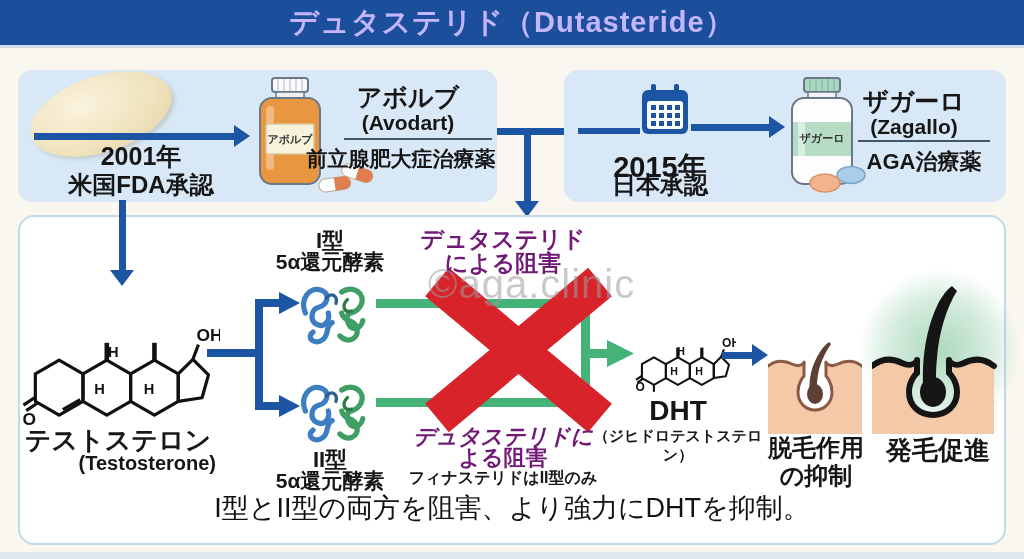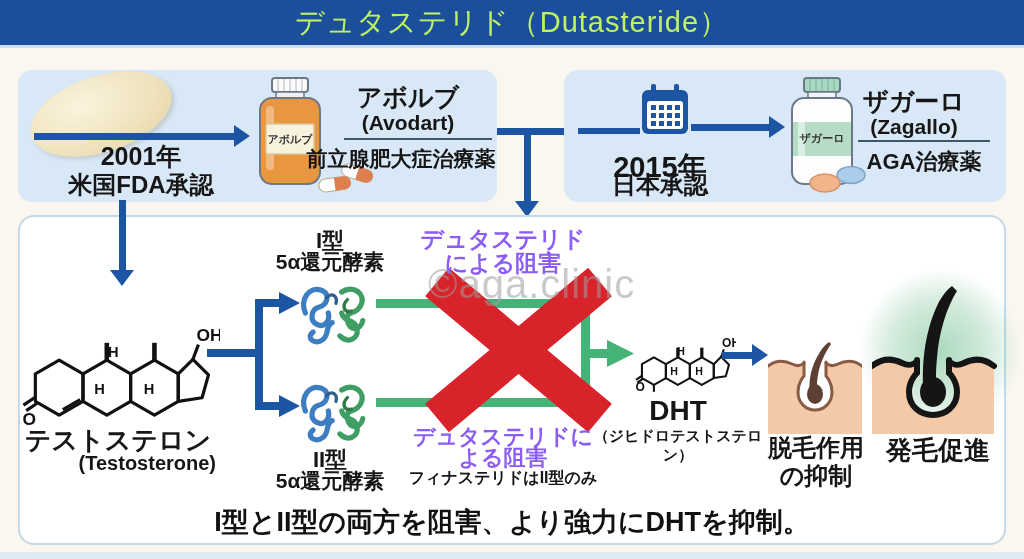--- a/index.html
+++ b/index.html
@@ -3,21 +3,21 @@
 <meta charset="utf-8">
 <style>
   * { margin:0; padding:0; box-sizing:border-box; }
   html,body { width:1024px; height:559px; }
   body { font-family:"Liberation Sans","DejaVu Sans",sans-serif; background:#f9f7f0; position:relative; overflow:hidden; }
   .abs { position:absolute; }
 
   
   .titlebar { left:0; top:0; width:1024px; height:48px; background:#1c4f9b; border-bottom:3px solid #cfdff0;
               display:flex; align-items:center; justify-content:center; }
-  .titlebar .t { color:#bef264; font-size:29px; font-weight:400; letter-spacing:1px; }
+  .titlebar .t { color:#c4b5fd; font-size:29px; font-weight:700; letter-spacing:1px; }
 
   
   .panel { background:#d9e8f6; border-radius:14px; }
   .pA { left:18px; top:70px; width:479px; height:132px; }
   .pB { left:564px; top:70px; width:442px; height:132px; }
 
   .egg { left:10px; top:6px; width:146px; height:76px; border-radius:50%;
          background:radial-gradient(ellipse at 38% 32%, #faf3dd 0%, #efe2bc 60%, #e2d0a2 100%);
          transform:rotate(-18deg); box-shadow:2px 3px 4px rgba(120,110,80,.25); }
   .gsk { left:60px; top:34px; width:180px; color:#9b9b9b; font-size:19px; }
@@ -32,27 +32,27 @@
   .arr-d .bar { width:7px; flex:1; background:#1c55a3; }
   .arr-d .head { width:0; height:0; border-top:16px solid #1c55a3; border-left:12px solid transparent; border-right:12px solid transparent; }
   .bluebar { background:#1c55a3; }
 
   .divider { height:2px; background:#41556b; }
 
   
   .bigpanel { left:18px; top:215px; width:988px; height:330px; background:#fff;
               border:2px solid #c2d9ea; border-radius:16px; }
 
-  .redtxt { color:#8b5cf6; font-weight:800; text-align:center; line-height:1.0; }
+  .redtxt { color:#701a75; font-weight:800; text-align:center; line-height:1.0; }
   .watermark { color:#9e9e9e; opacity:.55; font-size:40px; letter-spacing:1px; z-index:60; }
 
   .glow { left:856px; top:266px; width:168px; height:168px; border-radius:50%;
           background:radial-gradient(circle, rgba(104,186,136,.55) 0%, rgba(104,186,136,.28) 42%, rgba(104,186,136,0) 68%); }
 
-  .summary { left:20px; top:504px; width:984px; text-align:center; font-size:27px; font-weight:700; color:#111; }
+  .summary { left:20px; top:490px; width:984px; text-align:center; font-size:27px; font-weight:400; color:#111; }
   .footstrip { left:0; top:552px; width:1024px; height:7px; background:#dfe9f2; }
 </style>
 </head>
 <body>
 
 <div class="abs titlebar">
   <div class="t">デュタステリド（Dutasteride）</div>
 </div>
 
 <div class="abs panel pA">
@@ -224,21 +224,21 @@
 
 <svg class="abs" style="left:421px;top:266px;z-index:10;" width="195" height="168" viewBox="0 0 195 168">
   <g stroke="#d8232a" stroke-width="37">
     <line x1="16" y1="16" x2="179" y2="152"></line>
     <line x1="179" y1="16" x2="16" y2="152"></line>
   </g>
 </svg>
 
 <div class="abs redtxt" style="left:398px;top:228px;width:210px;font-size:23px;z-index:20;">デュタステリド</div>
 <div class="abs redtxt" style="left:398px;top:252px;width:210px;font-size:23px;z-index:20;">による阻害</div>
-<div class="abs redtxt" style="left:398px;top:426px;width:210px;font-size:22px;z-index:20;">デュタステリドに</div>
+<div class="abs redtxt" style="left:398px;top:426px;width:210px;font-size:22px;z-index:20;font-style:italic;">デュタステリドに</div>
 <div class="abs redtxt" style="left:398px;top:447px;width:210px;font-size:22px;z-index:20;">よる阻害</div>
 <div class="abs jb" style="left:398px;top:468px;width:210px;font-size:16px;z-index:20;">フィナステリドはII型のみ</div>
 
 <div class="abs watermark" style="left:428px;top:262px;">©aga.clinic</div>
 
 <svg class="abs" style="left:634px;top:320px;z-index:5;" width="102" height="76" viewBox="0 0 215 165">
   <g stroke="#111" stroke-width="4.5" fill="none" stroke-linejoin="round">
     <path d="M14,96 L14,126 L40,141 L66,126 L66,96 L40,81 Z"></path>
     <path d="M66,96 L66,126 L92,141 L118,126 L118,96 L92,81 Z"></path>
     <path d="M118,96 L118,126 L144,141 L170,126 L170,96 L144,81 Z"></path>

